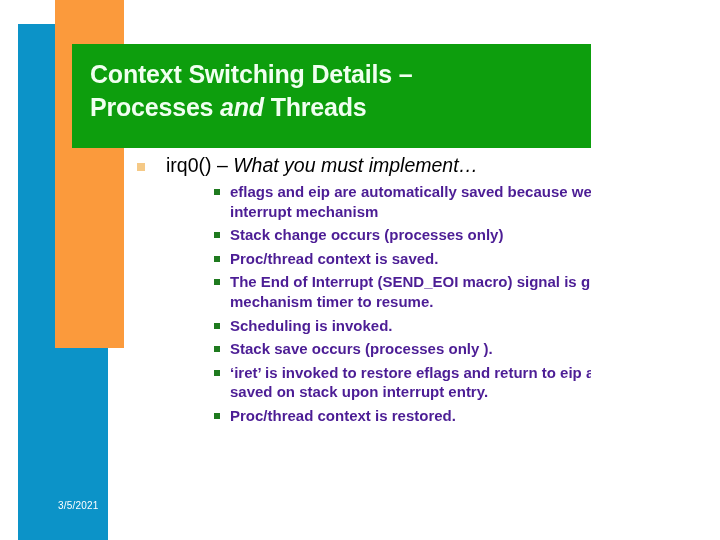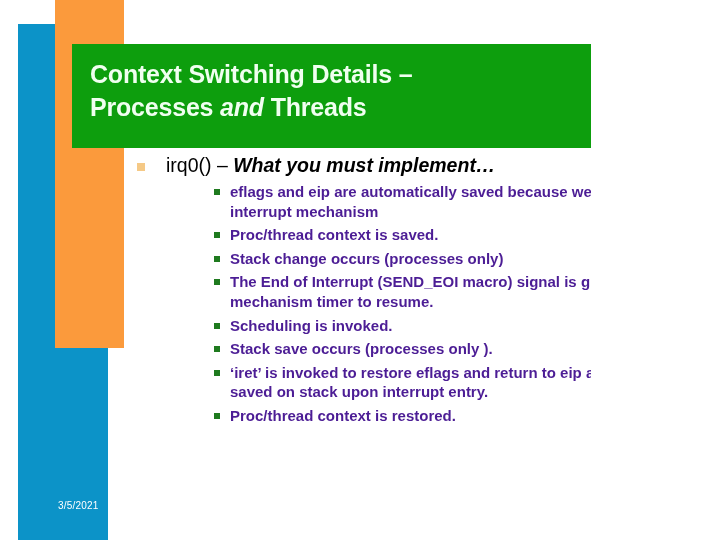--- a/index.html
+++ b/index.html
@@ -79,21 +79,21 @@
   .lvl1 .mk {
     position: absolute;
     left: 7px;
     top: 11px;
     width: 8px;
     height: 8px;
     background: #f5c986;
   }
   .lvl1 .it {
     font-style: italic;
-    font-weight: bold;
+    font-weight: normal;
   }
 
   .lvl2-list {
     margin: 0;
     padding: 0;
     margin-left: 82px;
   }
   .lvl2 {
     position: relative;
     padding-left: 18px;
@@ -141,22 +141,22 @@
   </div>
 
   <div class="body-area">
 
     <div class="lvl1">
       <span class="mk"></span><span>irq0() – </span><span class="it">What you must implement…</span>
     </div>
 
     <div class="lvl2-list">
       <div class="lvl2"><span class="mk"></span><span>eflags and eip are automatically saved because we enter via the interrupt mechanism</span></div>
+      <div class="lvl2"><span class="mk"></span><span>Stack change occurs (processes only)</span></div>
       <div class="lvl2"><span class="mk"></span><span>Proc/thread context is saved.</span></div>
-      <div class="lvl2"><span class="mk"></span><span>Stack change occurs (processes only)</span></div>
       <div class="lvl2"><span class="mk"></span><span>The End of Interrupt (SEND_EOI macro) signal is given to inform mechanism timer to resume.</span></div>
       <div class="lvl2"><span class="mk"></span><span>Scheduling is invoked.</span></div>
       <div class="lvl2"><span class="mk"></span></div>
       <div class="lvl2"><span class="mk"></span><span>Stack save occurs (processes only ).</span></div>
       <div class="lvl2"><span class="mk"></span><span>‘iret’ is invoked to restore eflags and return to eip automatically saved on stack upon interrupt entry.</span></div>
       <div class="lvl2"><span class="mk"></span><span>Proc/thread context is restored.</span></div>
     </div>
 
   </div>
 

